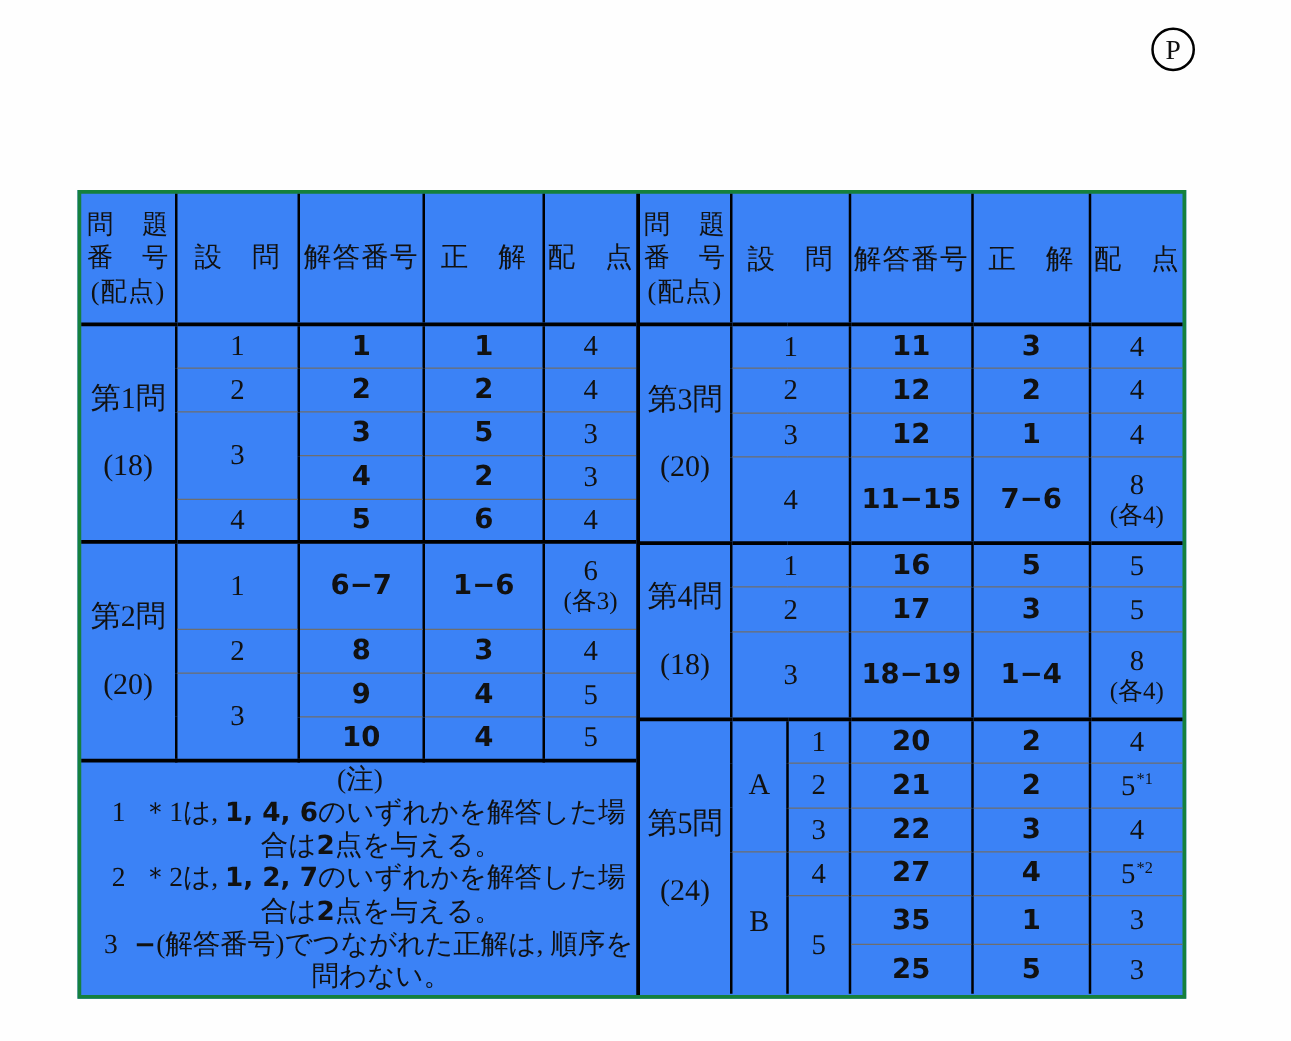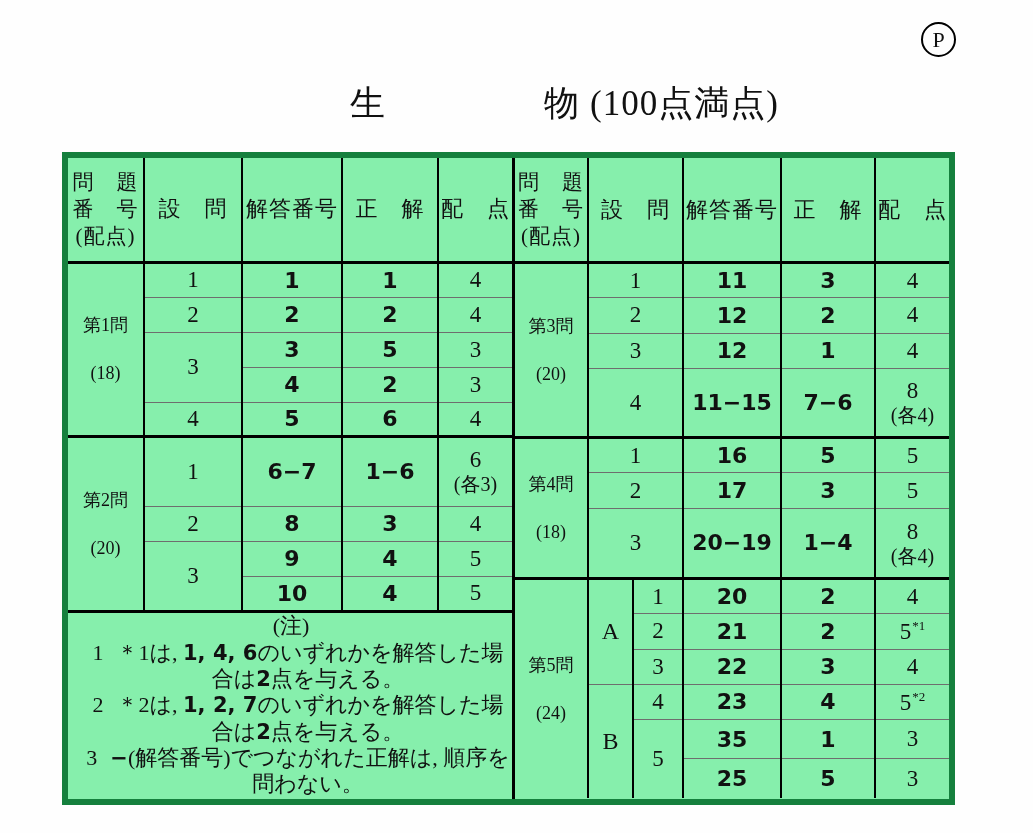--- a/index.html
+++ b/index.html
@@ -11,35 +11,35 @@
            border:2px solid #000;border-radius:50%;display:flex;align-items:center;
            justify-content:center;font-size:22px;line-height:1;}
 
   
   .title-line{position:absolute;left:350px;top:80px;font-size:35px;white-space:nowrap;
               letter-spacing:1px;}
   .title-gap{display:inline-block;width:158px;}
   .title-note{margin-left:10px;}
 
   
-  .grid{position:absolute;left:62px;top:152px;border:6px solid #15803d;display:flex;background:#86efac;}
+  .grid{position:absolute;left:62px;top:152px;border:3px solid #15803d;display:flex;background:#3b82f6;}
   .mid{width:3px;background:#000;}
 
   table.tbl{border-collapse:collapse;table-layout:fixed;height:640px;}
   table.tbl td{border-left:2px solid #000;padding:0;text-align:center;vertical-align:middle;}
   table.tbl td.c0{border-left:0;}
   table.tbl tr.tk > td{border-top:3px solid #000;}
   table.tbl tr.tn > td{border-top:1px solid #6e6e6e;}
 
   tr.hH{height:104px;} tr.h35{height:35px;} tr.h34{height:34px;}
   tr.h70{height:70px;} tr.h69{height:69px;} tr.h39{height:39px;}
 
   .qh{font-size:21px;line-height:1.28;letter-spacing:1px;}
   .hcell{font-size:22px;letter-spacing:1px;}
-  .sec{display:flex;flex-direction:column;justify-content:flex-start;gap:30px;font-size:18px;line-height:1;}
+  .sec{display:flex;flex-direction:column;justify-content:flex-start;gap:30px;font-size:24px;line-height:1;}
 
   .mi{font-size:23px;}
   .grp{font-size:24px;}
   .go{font-family:"DejaVu Sans","Liberation Sans",sans-serif;font-weight:bold;font-size:22px;}
   .pts2{line-height:1.12;}
   .pn{font-size:20px;}
   .sup{font-size:13px;vertical-align:super;margin-left:1px;}
 
   .note-cell{height:186px;text-align:left;vertical-align:top;padding:2px 4px 0 4px;
              font-size:22px;line-height:1.2;}
@@ -50,23 +50,20 @@
 </style>
 </head>
 <body>
 
 <div class="page">
 
   <div class="p-badge">
     <span>P</span>
   </div>
 
-  <div class="title-line">
-    <span>生</span><span class="title-gap"></span><span>物</span><span class="title-note">(100点満点)</span>
-  </div>
 
   <div class="grid">
 
     <table class="tbl">
       <colgroup>
           <col style="width:76px">
           <col style="width:98px">
           <col style="width:100px">
           <col style="width:96px">
           <col style="width:74px">
@@ -239,21 +236,21 @@
         <td class="mi">5</td>
       </tr>
       <tr class="tn h35">
         <td class="mi" colspan="2">2</td>
         <td class="go">17</td>
         <td class="go">3</td>
         <td class="mi">5</td>
       </tr>
       <tr class="tn h70">
         <td class="mi" colspan="2">3</td>
-        <td class="go">20−19</td>
+        <td class="go">18−19</td>
         <td class="go">1−4</td>
         <td class="mi pts2">
           <div>8</div>
           <div class="pn">(各4)</div>
         </td>
       </tr>
 
       <tr class="tk h35">
         <td class="c0" rowspan="6">
           <div class="sec">
@@ -275,21 +272,21 @@
       </tr>
       <tr class="tn h35">
         <td class="mi">3</td>
         <td class="go">22</td>
         <td class="go">3</td>
         <td class="mi">4</td>
       </tr>
       <tr class="tn h35">
         <td class="mi grp" rowspan="3">B</td>
         <td class="mi">4</td>
-        <td class="go">23</td>
+        <td class="go">27</td>
         <td class="go">4</td>
         <td class="mi"><span>5</span><span class="sup">*2</span></td>
       </tr>
       <tr class="tn h39">
         <td class="mi" rowspan="2">5</td>
         <td class="go">35</td>
         <td class="go">1</td>
         <td class="mi">3</td>
       </tr>
       <tr class="tn h39">

